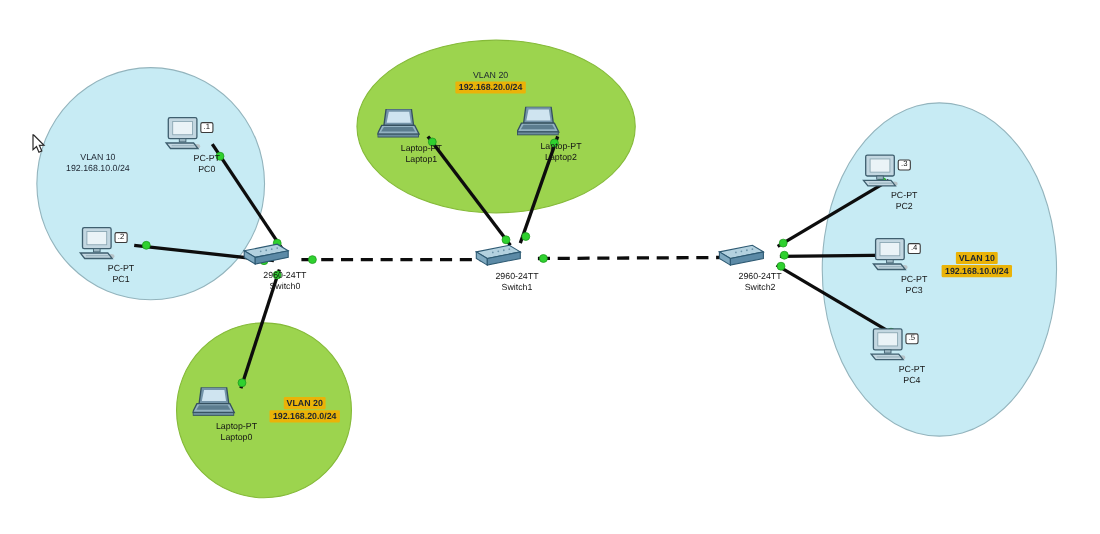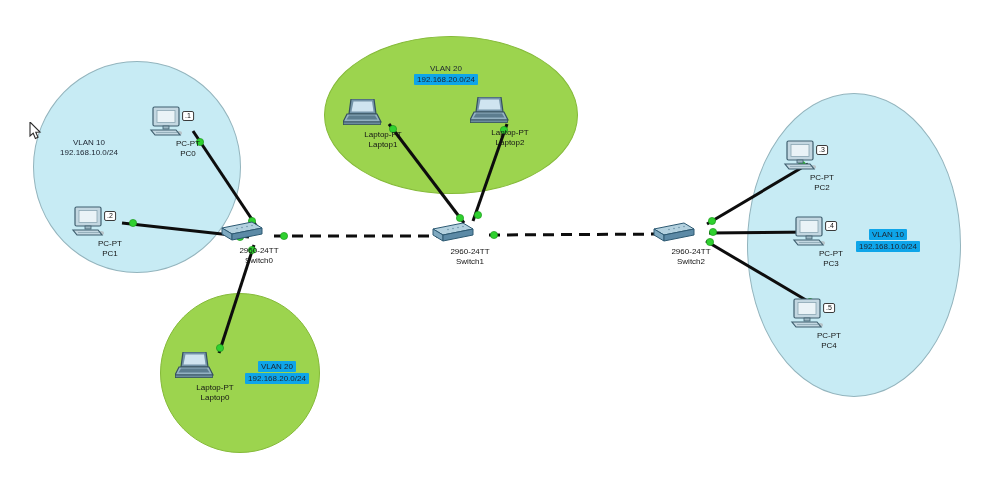--- a/index.html
+++ b/index.html
@@ -25,21 +25,21 @@
   .icon{position:relative;line-height:0;}
   .screen-tag{
     position:absolute;top:5px;left:50%;transform:translateX(-50%);
     background:#ffffff;border:1px solid #3a3a3a;border-radius:2px;
     font-size:7px;line-height:8px;padding:0 2px;color:#111;white-space:nowrap;
   }
   .dlabel{margin-top:1px;text-align:center;font-size:8px;line-height:9.5px;color:#141414;white-space:nowrap;}
   
   .zlabel{position:absolute;width:110px;z-index:3;text-align:center;font-size:8px;line-height:9px;color:#1c2430;}
   .zlabel .zl-line{display:inline-block;padding:0 1px;margin-bottom:1px;}
-  .zlabel .boxed{background:#0ea5e9;border-radius:1px;padding:1px 3px;}
+  .zlabel .boxed{background:#eab308;border-radius:1px;padding:1px 3px;font-weight:bold;}
   
   .cursor{position:absolute;z-index:10;line-height:0;}
 </style>
 </head>
 <body>
 
 <svg width="0" height="0" style="position:absolute">
   <defs>
     <g id="pc-shape">
       <ellipse cx="31" cy="27" rx="3" ry="2" fill="#b7c3c8"></ellipse>

